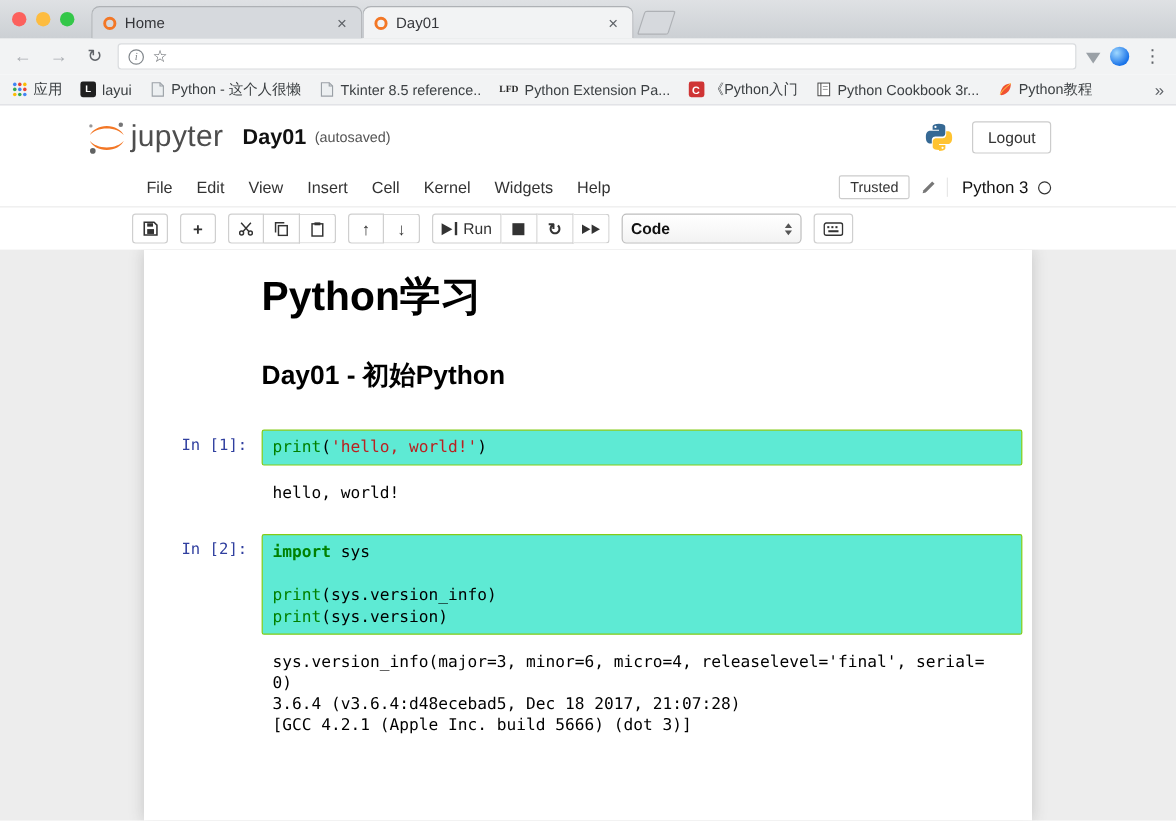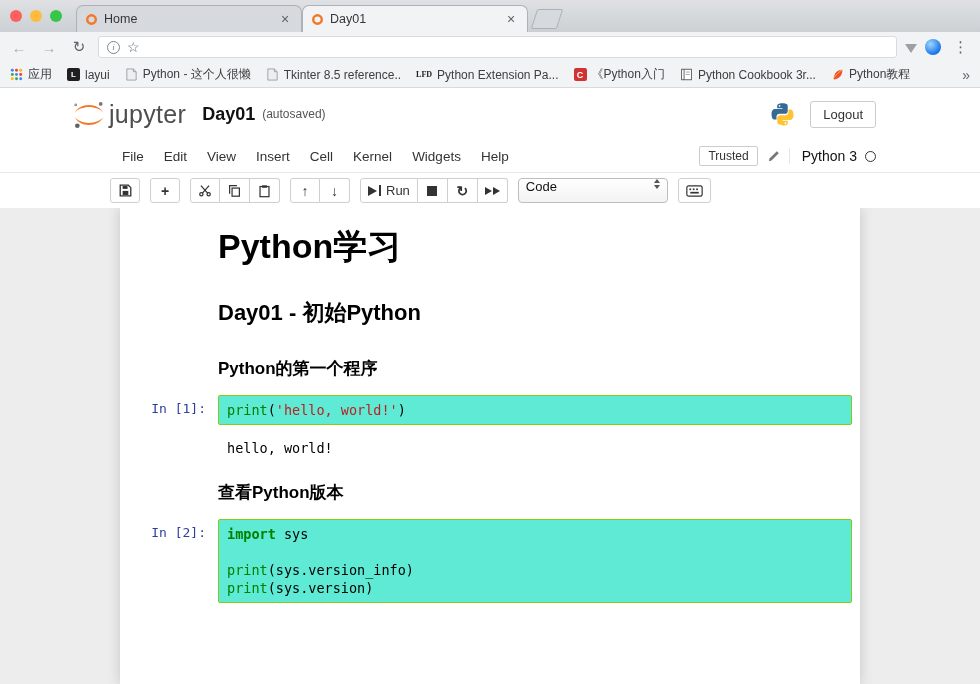--- a/index.html
+++ b/index.html
@@ -82,22 +82,22 @@
   .glyph-icon { font-size:14px; font-weight:bold; color:#333; line-height:1; }
   .runicon { display:flex; align-items:center; }
   .runicon .tri { width:0; height:0; border-left:9px solid #333;
     border-top:5.5px solid transparent; border-bottom:5.5px solid transparent; }
   .runicon .bar { width:2.5px; height:11px; background:#333; margin-left:1.5px; }
   .stop-sq { width:10px; height:10px; background:#333; }
   .ff { display:flex; gap:1px; }
   .ff i { display:block; width:0; height:0; border-left:7px solid #333;
     border-top:4.5px solid transparent; border-bottom:4.5px solid transparent; }
   .cellselect { width:150px; height:25px; border:1px solid #bdbdbd; border-radius:4px;
-    background:linear-gradient(#fff,#f3f3f3); display:flex; align-items:flex-start;
-    padding:0 7px; font-size:13px; color:#111; }
+    background:linear-gradient(#fff,#f3f3f3); display:flex; align-items:center;
+    padding:0 7px; font-size:13px; color:#111;font-weight:bold; }
   .stepper { margin-left:auto; display:flex; flex-direction:column; }
   .stepper i { display:block; width:0; height:0; border-left:3.5px solid transparent; border-right:3.5px solid transparent; }
   .stepper .up { border-bottom:4.5px solid #555; margin-bottom:2px; }
   .stepper .dn { border-top:4.5px solid #555; }
 
   
   .nb { height:476px; background:#ededed; overflow:hidden; }
   .page { width:740px; margin:0 auto; background:#fff; min-height:100%;
     padding-top:8px; box-shadow:0 0 12px rgba(60,60,60,.22); }
   .cell { display:flex; padding:4px 8px 4px 0; }
@@ -364,54 +364,54 @@
 
     <div class="cell">
       <div class="prompt"></div>
       <div class="cell-inner text-inner">
         <h2>Day01 - 初始Python</h2>
       </div>
     </div>
 
     <div class="cell">
       <div class="prompt"></div>
-      <div class="cell-inner text-inner">
-        <h3>Python的第一个程序</h3>
-      </div>
     </div>
 
     <div class="cell">
       <div class="prompt">In [1]:</div>
       <div class="input-area">
           <pre class="code"><span class="tok-fn">print</span><span>(</span><span class="tok-str">'hello, world!'</span><span>)</span></pre>
         </div>
     </div>
 
     <div class="cell">
       <div class="prompt"></div>
       <div class="output-area">
         <div class="out-line">hello, world!</div>
       </div>
     </div>
 
     <div class="cell">
       <div class="prompt"></div>
-      <div class="cell-inner text-inner">
-        <h3>查看Python版本</h3>
-      </div>
     </div>
 
     <div class="cell">
       <div class="prompt">In [2]:</div>
       <div class="input-area">
           <pre class="code"><span class="tok-kw">import</span><span> sys</span>
 
 <span class="tok-fn">print</span><span>(sys.version_info)</span>
 <span class="tok-fn">print</span><span>(sys.version)</span></pre>
         </div>
     </div>
 
     <div class="cell">
       <div class="prompt"></div>
+      <div class="output-area">
+        <div class="out-line">sys.version_info(major=3, minor=6, micro=4, releaselevel='final', serial=</div>
+        <div class="out-line">0)</div>
+        <div class="out-line">3.6.4 (v3.6.4:d48ecebad5, Dec 18 2017, 21:07:28)</div>
+        <div class="out-line">[GCC 4.2.1 (Apple Inc. build 5666) (dot 3)]</div>
+      </div>
     </div>
 
   </div>
 </div>
 
 </body></html>

